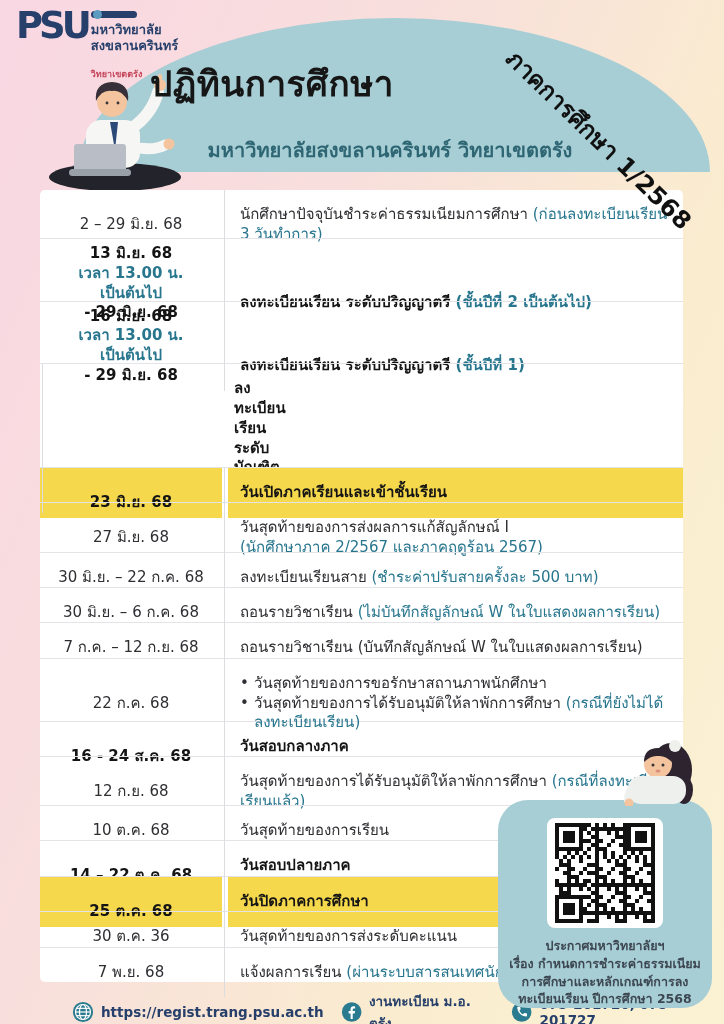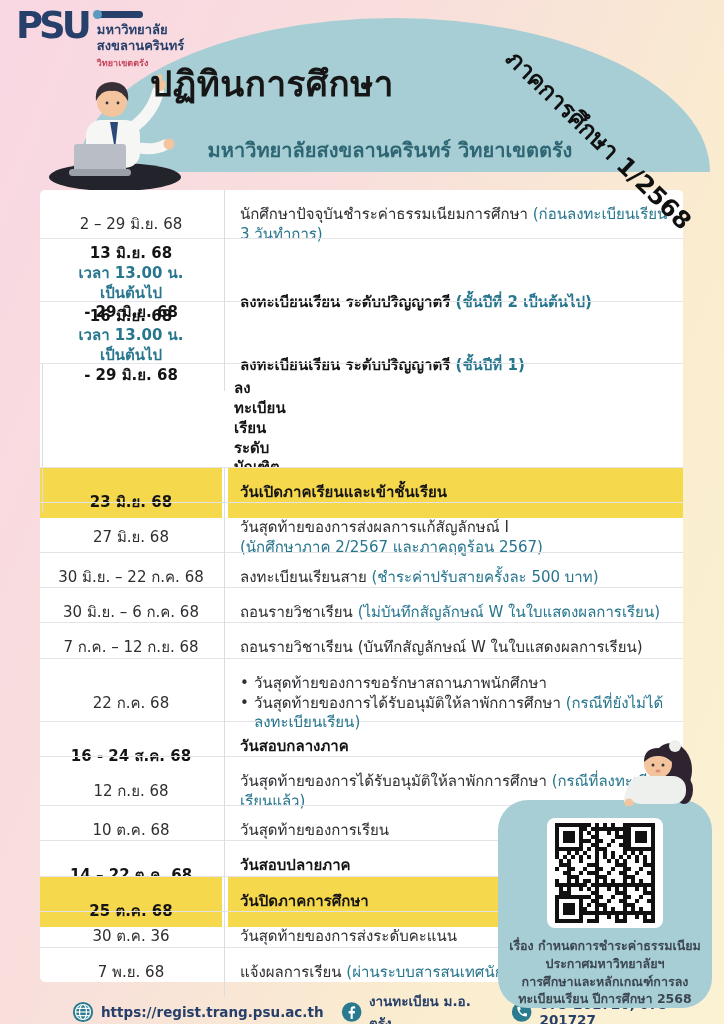--- a/index.html
+++ b/index.html
@@ -25,27 +25,27 @@
   .subtitle {
     position:absolute; left:150px; top:134px; width:480px; z-index:3;
     text-align:center; font-size:20px; font-weight:700; color:#2e6673;
   }
   .badge {
     position:absolute; left:524px; top:40px; z-index:3;
     transform:rotate(44deg); transform-origin:0 0;
     font-size:24px; font-weight:800; color:#101010; white-space:nowrap;
   }
   
-  .logo { position:absolute; left:16px; top:8px; display:flex; gap:9px; z-index:4; align-items:flex-start; }
+  .logo { position:absolute; left:16px; top:8px; display:flex; gap:3px; z-index:4; align-items:flex-start; }
   .logo-mark { position:relative; font-size:37px; font-weight:900; color:var(--navy); letter-spacing:-4px; line-height:.95; font-family:"DejaVu Sans",sans-serif; }
   .logo-dot { position:absolute; right:-14px; top:2px; width:9px; height:9px; border-radius:50%; background:#5b9bbf; }
   .logo-text { padding-top:3px; }
   .logo-bar { width:46px; height:7px; border-radius:4px; background:var(--navy); margin-bottom:4px; }
   .logo-l1,.logo-l2 { font-size:13px; font-weight:800; color:var(--navy); line-height:1.25; }
-  .logo-campus { font-size:9px; font-weight:700; color:#c4455a; margin-top:1px; }
+  .logo-campus { font-size:9px; font-weight:700; color:#c4455a; margin-top:12px; }
   .man-figure { position:absolute; left:12px; top:56px; z-index:2; }
   
   .cal {
     position:absolute; left:40px; top:190px; width:643px; height:792px; z-index:2;
     display:flex; flex-direction:column; background:#fff; border-radius:5px;
   }
   .row { display:grid; grid-template-columns:182px 6px 1fr; flex:1 1 auto; min-height:30px; border-top:1px solid #e4e4e8; }
   .row:first-child { border-top:none; }
   .cell { display:flex; flex-direction:column; justify-content:center; padding:15px 12px; font-size:15px; line-height:1.32; }
   .date-cell { align-items:center; text-align:center; padding:5px 16px; }
@@ -913,22 +913,22 @@
           <div></div>
           <div></div>
           <div></div>
           <div></div>
           <div class="on"></div>
           <div class="on"></div>
           <div class="on"></div>
         </div>
     </div>
     <div class="qr-caption">
+      <div>ประกาศมหาวิทยาลัยฯ</div>
       <div>เรื่อง กำหนดการชำระค่าธรรมเนียม</div>
-      <div>ประกาศมหาวิทยาลัยฯ</div>
       <div>การศึกษาและหลักเกณฑ์การลง</div>
       <div>ทะเบียนเรียน ปีการศึกษา 2568</div>
     </div>
   </div>
 
   <div class="footer">
     <div class="f-item">
       <svg width="22" height="22" viewBox="0 0 24 24">
         <circle cx="12" cy="12" r="11" fill="#2a7b8f"></circle>
         <circle cx="12" cy="12" r="8.2" fill="none" stroke="#fff" stroke-width="1.3"></circle>

